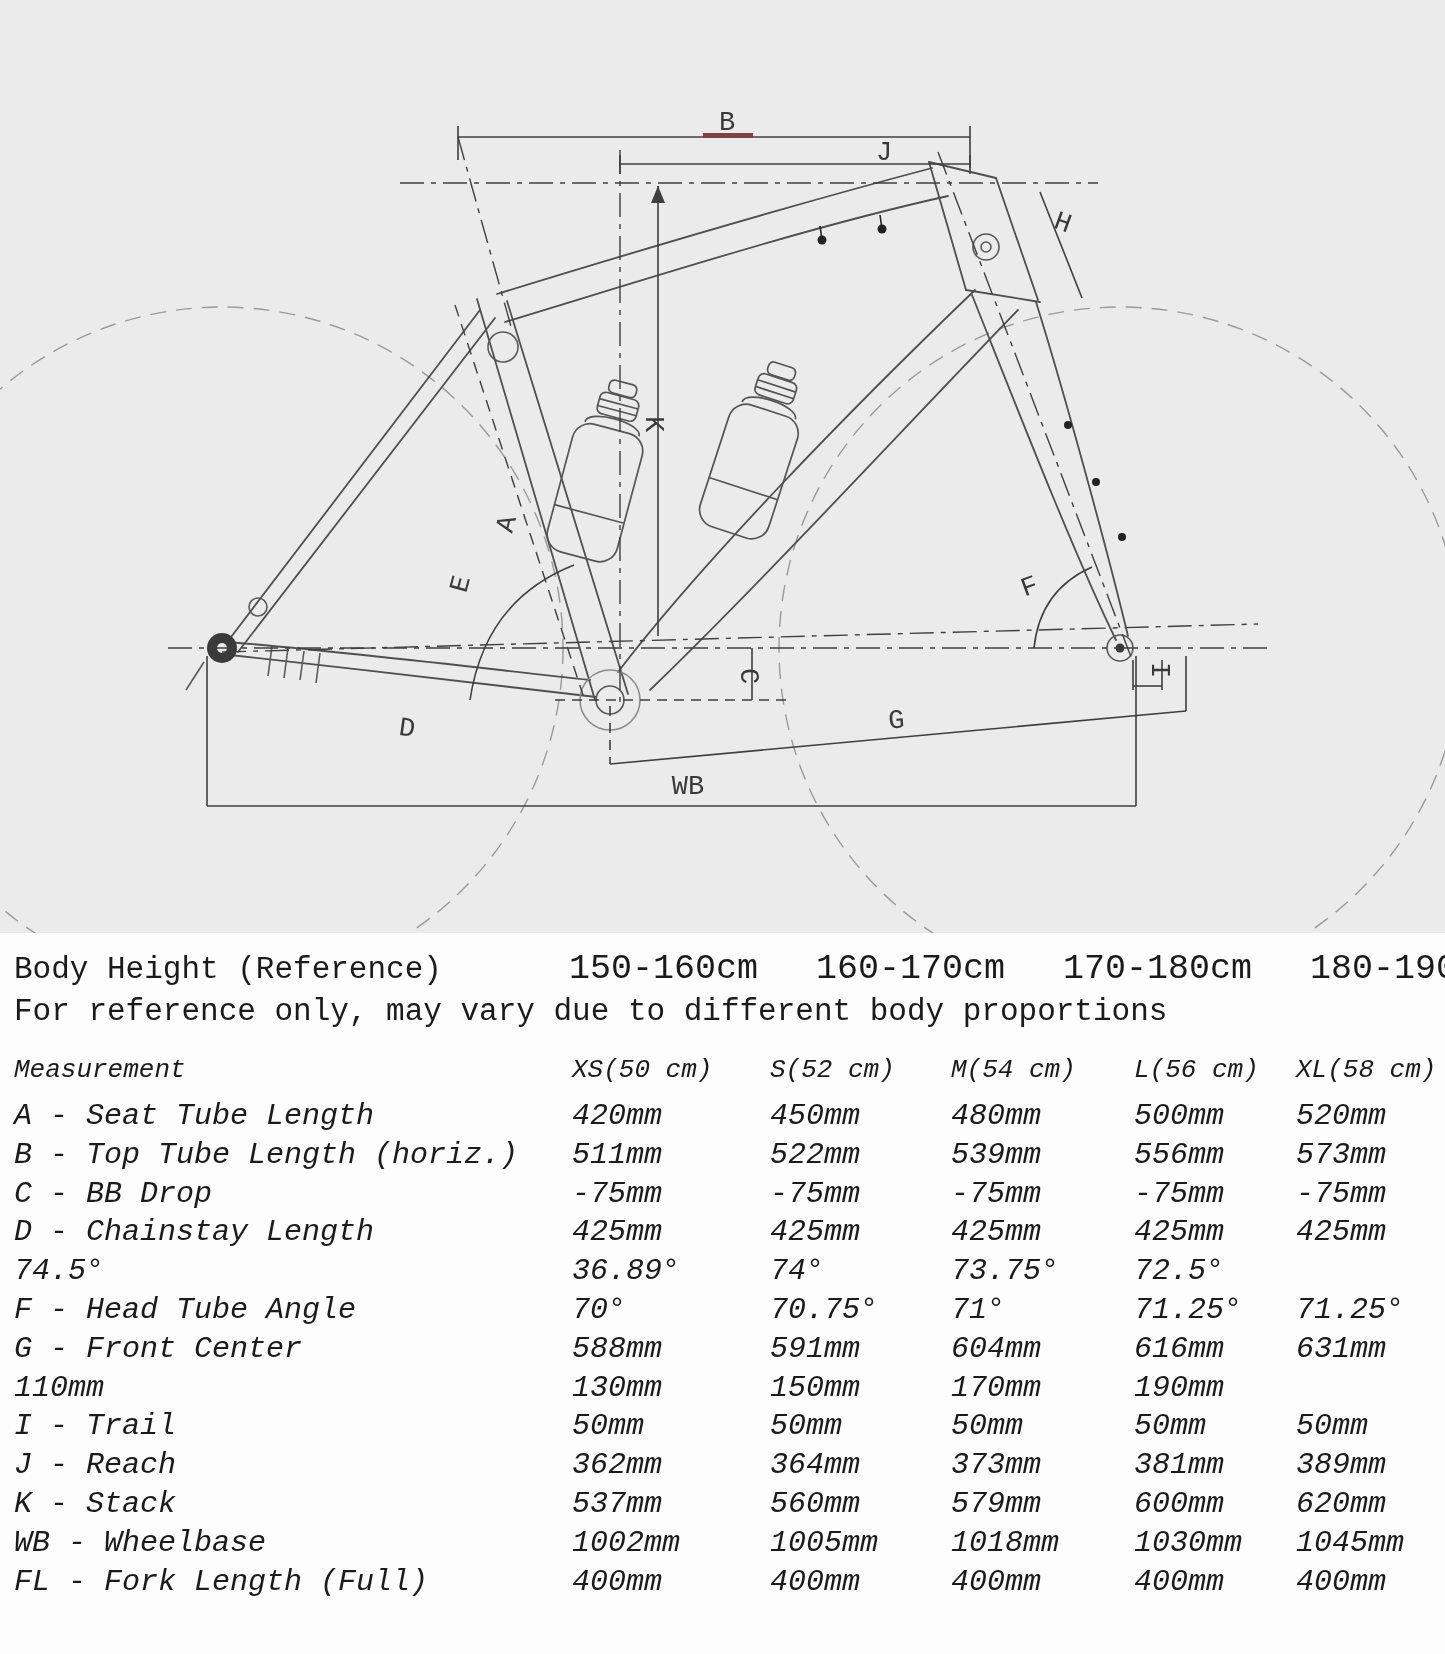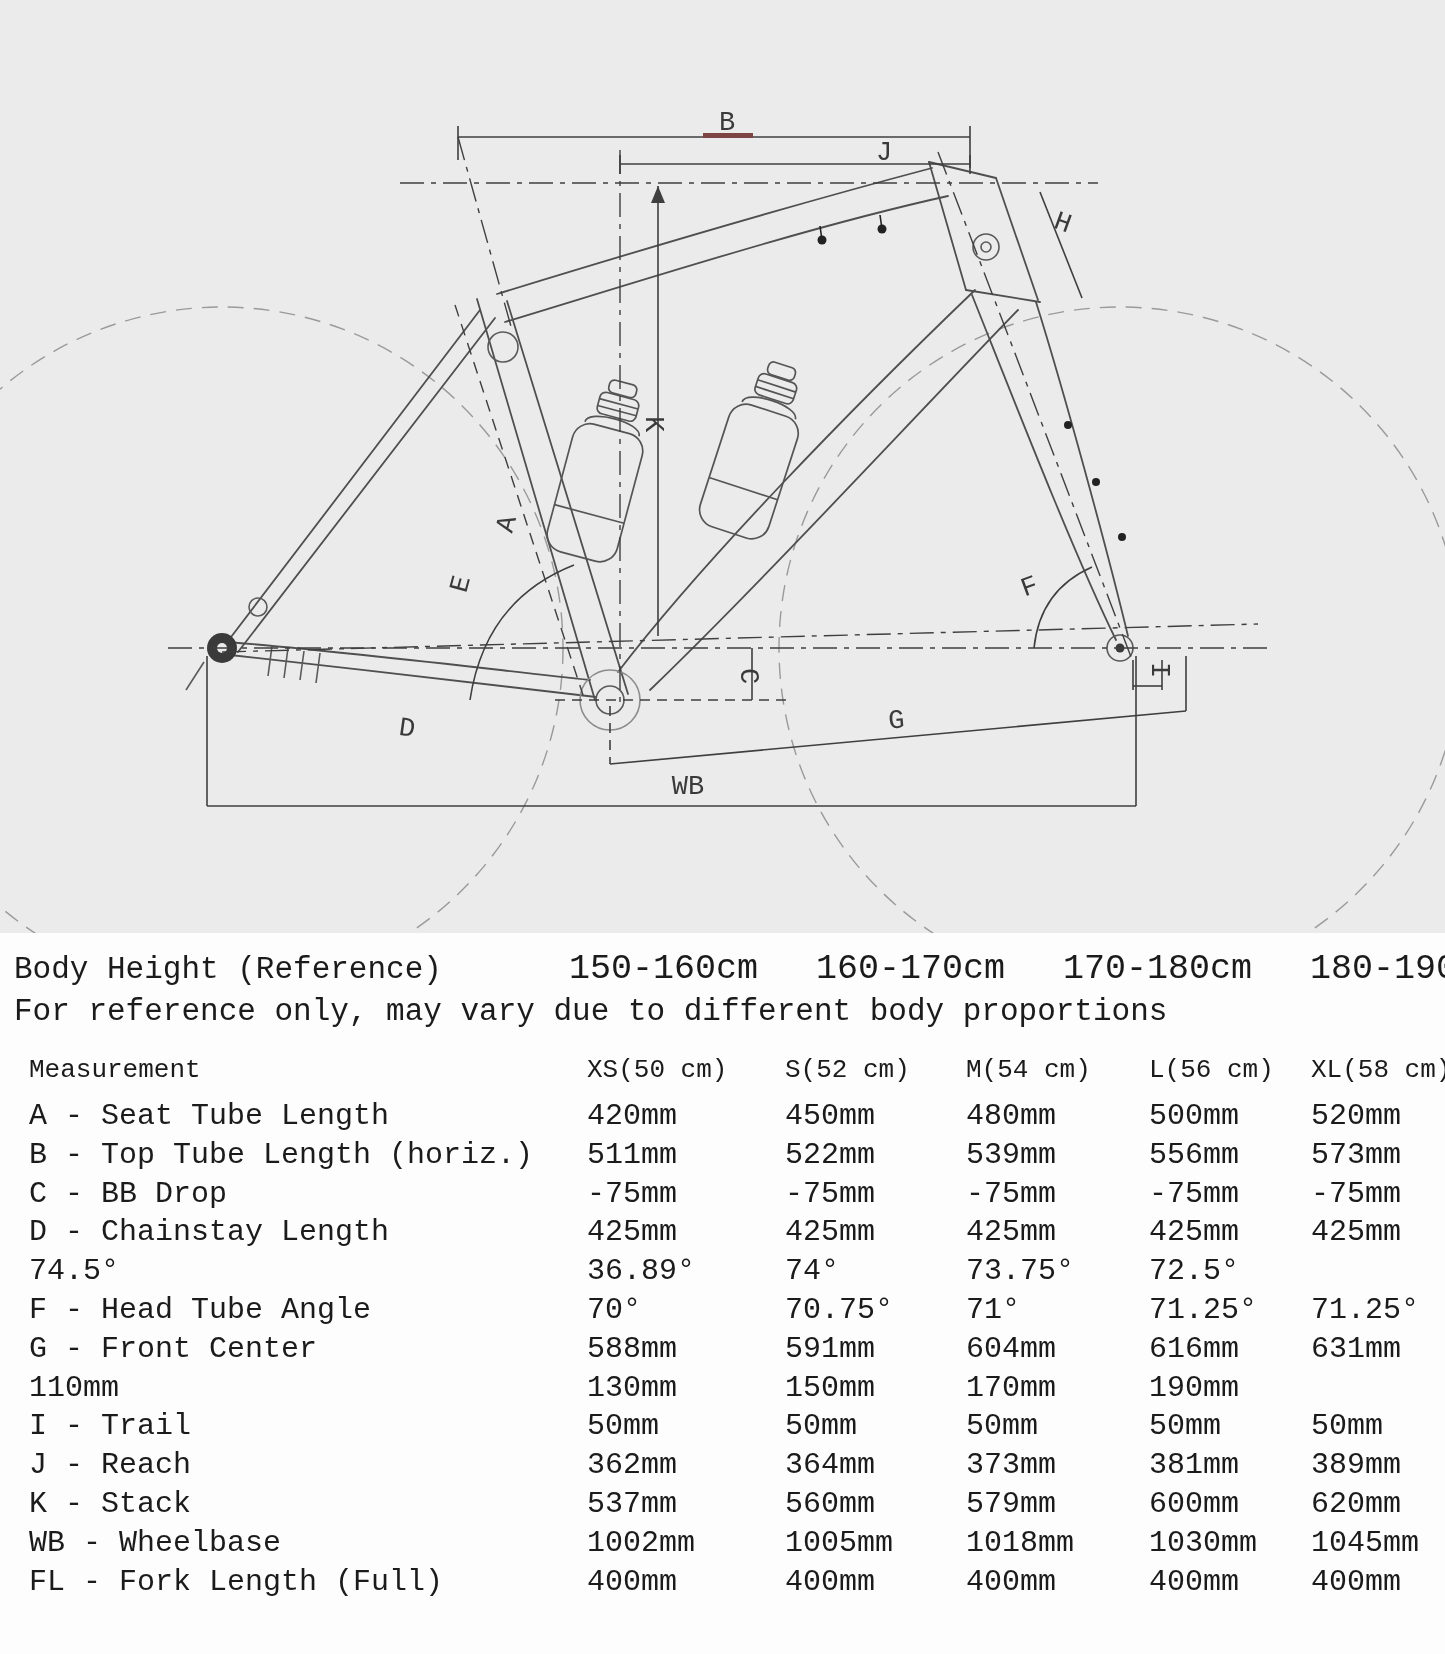--- a/index.html
+++ b/index.html
@@ -7,21 +7,21 @@
           font-family:"Liberation Mono","DejaVu Sans Mono",monospace;color:#1b1b1b;overflow:hidden;}
   .diagram{position:absolute;top:0;left:0;width:1445px;height:933px;background:#ebebeb;}
   .diagram svg{display:block;}
   .info{position:absolute;top:933px;left:0;width:1445px;}
   .bh-row{display:flex;align-items:center;margin:16px 0 0 14px;white-space:nowrap;gap:36px;}
   .bh-title{font-size:31px;width:519px;flex:0 0 auto;}
   .bh-range{font-size:35px;margin-right:22px;}
   .note{margin:5px 0 0 14px;font-size:31px;white-space:nowrap;}
   .geo-table{margin-top:26px;}
   .trow{display:grid;grid-template-columns:558px 198px 181px 183px 162px 1fr;
-        padding-left:29px;height:38.8px;align-items:baseline;font-size:30px;white-space:nowrap;}
+        padding-left:14px;height:38.8px;align-items:baseline;font-size:30px;white-space:nowrap;font-style:italic;}
   .trow.thead{font-size:26px;height:44px;}
   .cell{overflow:visible;}
   svg text{font-family:"Liberation Mono","DejaVu Sans Mono",monospace;font-size:27px;fill:#3a3a3a;}
 </style>
 </head>
 <body>
 
 <div class="canvas">
 
   <div class="diagram">

